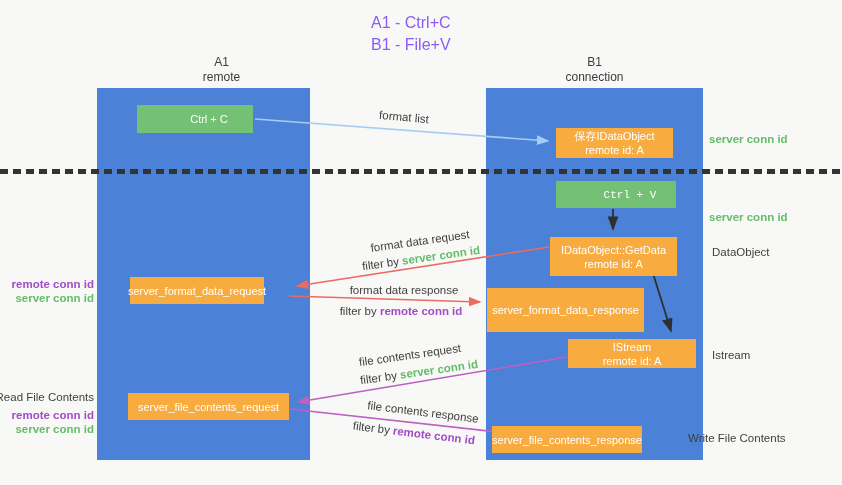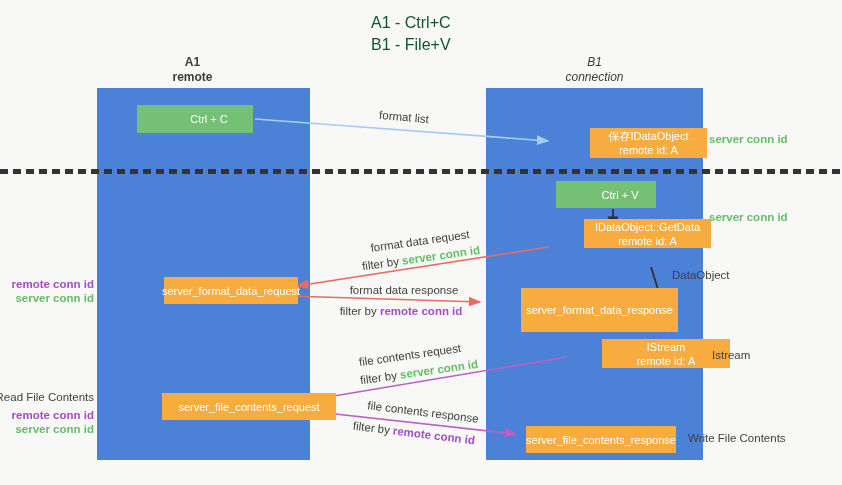--- a/index.html
+++ b/index.html
@@ -1,36 +1,36 @@
 <!DOCTYPE html>
 <html><head>
 <meta charset="utf-8">
 <style>
   * { margin:0; padding:0; box-sizing:border-box; }
   html,body { background:#f8f8f7; }
   body { font-family:"Liberation Sans", sans-serif; }
   .stage { position:relative; width:842px; height:485px; background:#f8f8f7; overflow:hidden; }
 
-  .title { position:absolute; left:371px; top:12px; font-size:16px; line-height:22px; color:#14532d;text-align:center; }
+  .title { position:absolute; left:371px; top:12px; font-size:16px; line-height:22px; color:#8b5cf6;text-align:center; }
 
   .col-header { position:absolute; top:55px; text-align:center; font-size:12px; line-height:15px; color:#3c3c3c; }
 
   .lane { position:absolute; top:88px; height:372px; background:#4b81d7; }
   .lane-a1 { left:97px;  width:213px; }
   .lane-b1 { left:486px; width:217px; }
 
   .separator { position:absolute; left:0; top:169px; width:842px; height:5px;
     background:repeating-linear-gradient(90deg, #333 0px, #333 8px, transparent 8px, transparent 13px); }
 
   .arrows { position:absolute; left:0; top:0; width:842px; height:485px; pointer-events:none; }
 
   .box { position:absolute; display:flex; flex-direction:column; align-items:center; justify-content:center;
          color:#ffffff; font-size:11px; line-height:14px; text-align:center; white-space:nowrap; }
   .green-box  { background:#74c075;padding-left:28px; }
-  .orange-box { background:#f8ac40;margin-left:34px; }
+  .orange-box { background:#f8ac40; }
 
   .flow-label { position:absolute; font-size:11.5px; color:#3f3f3f; white-space:nowrap;
                 transform:translate(-50%,-50%); }
   .rot-n8 { transform:translate(-50%,-50%) rotate(-8deg); }
   .rot-p7 { transform:translate(-50%,-50%) rotate(7deg); }
   .rot-p5 { transform:translate(-50%,-50%) rotate(5deg); }
 
   .side-label { position:absolute; font-size:11.5px; line-height:13.5px; color:#3f3f3f; white-space:nowrap; }
   .right-align { text-align:right; }
   .bold-green  { color:#66bd68; font-weight:bold; }
@@ -39,25 +39,25 @@
 </head>
 <body>
 
 <div class="stage">
 
   <div class="title">
     <div>A1 - Ctrl+C</div>
     <div>B1 - File+V</div>
   </div>
 
-  <div class="col-header" style="left:86px;width:213px;font-weight:bold;">
+  <div class="col-header" style="left:115px;width:213px;">
     <div>A1</div>
     <div>remote</div>
   </div>
-  <div class="col-header" style="left:486px;width:217px;font-style:italic;">
+  <div class="col-header" style="left:486px;width:217px;">
     <div>B1</div>
     <div>connection</div>
   </div>
 
   <div class="lane lane-a1"></div>
   <div class="lane lane-b1"></div>
 
   <div class="separator"></div>
 
   <svg class="arrows" viewBox="0 0 842 485">
@@ -86,43 +86,43 @@
 
   <div class="box green-box" style="left:137px;top:105px;width:116px;height:28px;">
     <span>Ctrl + C</span>
   </div>
 
   <div class="box orange-box" style="left:556px;top:128px;width:117px;height:30px;">
     <span>保存IDataObject</span>
     <span>remote id: A</span>
   </div>
 
-  <div class="box green-box" style="left:556px;top:181px;width:100px;height:27px;">
+  <div class="box green-box" style="left:556px;top:181px;width:120px;height:27px;font-family:Liberation Mono, monospace;">
     <span>Ctrl + V</span>
   </div>
 
-  <div class="box orange-box" style="left:550px;top:219px;width:127px;height:29px;justify-content:flex-end;">
+  <div class="box orange-box" style="left:550px;top:237px;width:127px;height:39px;">
     <span>IDataObject::GetData</span>
     <span>remote id: A</span>
   </div>
 
   <div class="box orange-box" style="left:130px;top:277px;width:134px;height:27px;">
     <span>server_format_data_request</span>
   </div>
 
   <div class="box orange-box" style="left:487px;top:288px;width:157px;height:44px;">
     <span>server_format_data_response</span>
   </div>
 
   <div class="box orange-box" style="left:568px;top:339px;width:128px;height:29px;">
     <span>IStream</span>
     <span>remote id: A</span>
   </div>
 
-  <div class="box orange-box" style="left:128px;top:393px;width:174px;height:27px;align-items:center;">
+  <div class="box orange-box" style="left:128px;top:393px;width:161px;height:27px;align-items:center;">
     <span>server_file_contents_request</span>
   </div>
 
   <div class="box orange-box" style="left:492px;top:426px;width:150px;height:27px;">
     <span>server_file_contents_response</span>
   </div>
 
   <div class="flow-label rot-p5" style="left:404px;top:117px;">format list</div>
 
   <div class="flow-label rot-n8" style="left:420px;top:241px;">format data request</div>
@@ -140,21 +140,21 @@
     <span>filter by </span><span class="bold-green">server conn id</span>
   </div>
 
   <div class="flow-label rot-p7" style="left:423px;top:412px;">file contents response</div>
   <div class="flow-label rot-p7" style="left:414px;top:433px;">
     <span>filter by </span><span class="bold-purple">remote conn id</span>
   </div>
 
   <div class="side-label bold-green" style="left:709px;top:133px;">server conn id</div>
   <div class="side-label bold-green" style="left:709px;top:211px;">server conn id</div>
-  <div class="side-label" style="left:672px;top:246px;margin-top:23px;">DataObject</div>
+  <div class="side-label" style="left:712px;top:246px;">DataObject</div>
   <div class="side-label" style="left:712px;top:349px;">Istream</div>
   <div class="side-label" style="left:688px;top:432px;">Write File Contents</div>
 
   <div class="side-label right-align" style="right:748px;top:278px;">
     <div class="bold-purple">remote conn id</div>
     <div class="bold-green">server conn id</div>
   </div>
   <div class="side-label right-align" style="right:748px;top:391px;">Read File Contents</div>
   <div class="side-label right-align" style="right:748px;top:409px;">
     <div class="bold-purple">remote conn id</div>

